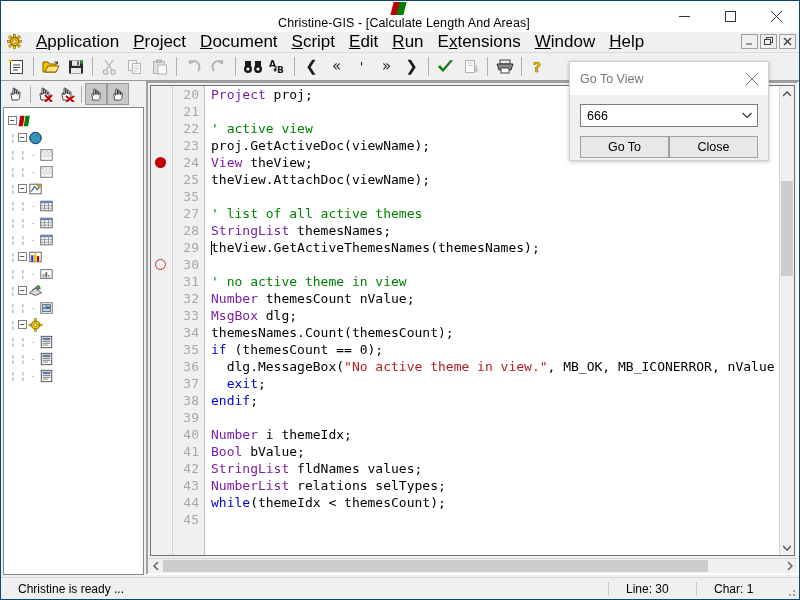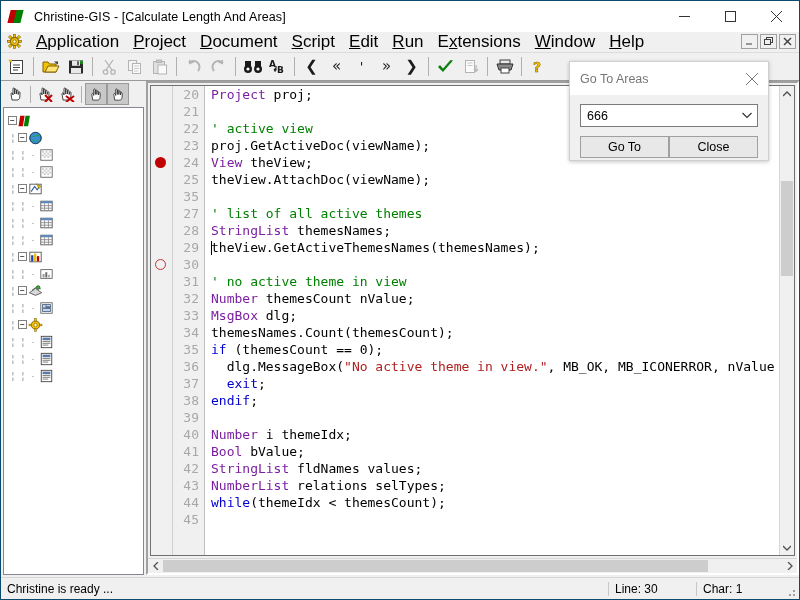--- a/index.html
+++ b/index.html
@@ -20,20 +20,21 @@
     display:flex; flex-direction:column;
   }
 
   
   .titlebar {
     height:31px; min-height:31px;
     background:#ffffff;
     display:flex; align-items:center;
     padding-left:8px;
     position:relative;
+    flex-direction:column;
   }
   .app-logo {
     width:17px; height:15px; margin-right:8px;
     position:relative; flex:0 0 auto;
   }
   .app-logo .l1 { position:absolute; left:0; top:1px; width:7px; height:13px; background:#c00000; transform:skewX(-14deg); }
   .app-logo .l2 { position:absolute; left:6px; top:1px; width:7px; height:13px; background:#008000; transform:skewX(-14deg); }
   .title-text {
     font-size:12.5px; color:#000; white-space:nowrap;
     letter-spacing:0.1px;
@@ -196,21 +197,21 @@
   .dlg-btn {
     flex:1; height:22px; background:#e8e8e8; border:1px solid #a0a0a0;
     display:flex;align-items:center;justify-content:center; font-size:12.5px; color:#000;
   }
 
   
   .statusbar {
     height:22px; min-height:22px; background:#f0f0f0;
     display:flex; align-items:center; border-top:1px solid #d6d6d6;
   }
-  .sb-cell { padding:0 6px; font-size:12px; color:#000; white-space:nowrap; }
+  .sb-cell { padding:0 17px; font-size:12px; color:#000; white-space:nowrap; }
   .sb-main { flex:1; border-right:1px solid #c8c8c8; }
   .sb-fixed { width:88px; border-right:1px solid #c8c8c8; }
   .sb-grip { width:14px; height:22px; position:relative; }
   .sb-grip i { position:absolute; width:2px;height:2px;background:#a0a0a0; }
 </style>
 </head>
 <body>
 
 <div class="app">
 
@@ -809,21 +810,21 @@
     <div class="sb-cell sb-fixed" style="border-right:none">Char: 1</div>
     <div class="sb-grip">
       <i style="left:8px;top:16px"></i>
         <i style="left:4px;top:16px"></i>
         <i style="left:8px;top:12px"></i>
     </div>
   </div>
 
   <div class="dialog">
     <div class="dlg-title">
-      <span class="dlg-title-text">Go To Areas</span>
+      <span class="dlg-title-text">Go To View</span>
       <div class="dlg-close">
         <svg width="12" height="12" viewBox="0 0 12 12">
             <line x1="0" y1="0" x2="12" y2="12" stroke="#7a7a7a" stroke-width="1"></line>
             <line x1="12" y1="0" x2="0" y2="12" stroke="#7a7a7a" stroke-width="1"></line>
           </svg>
       </div>
     </div>
     <div class="dlg-body">
       <div class="combo">
         <span class="combo-val">666</span>

